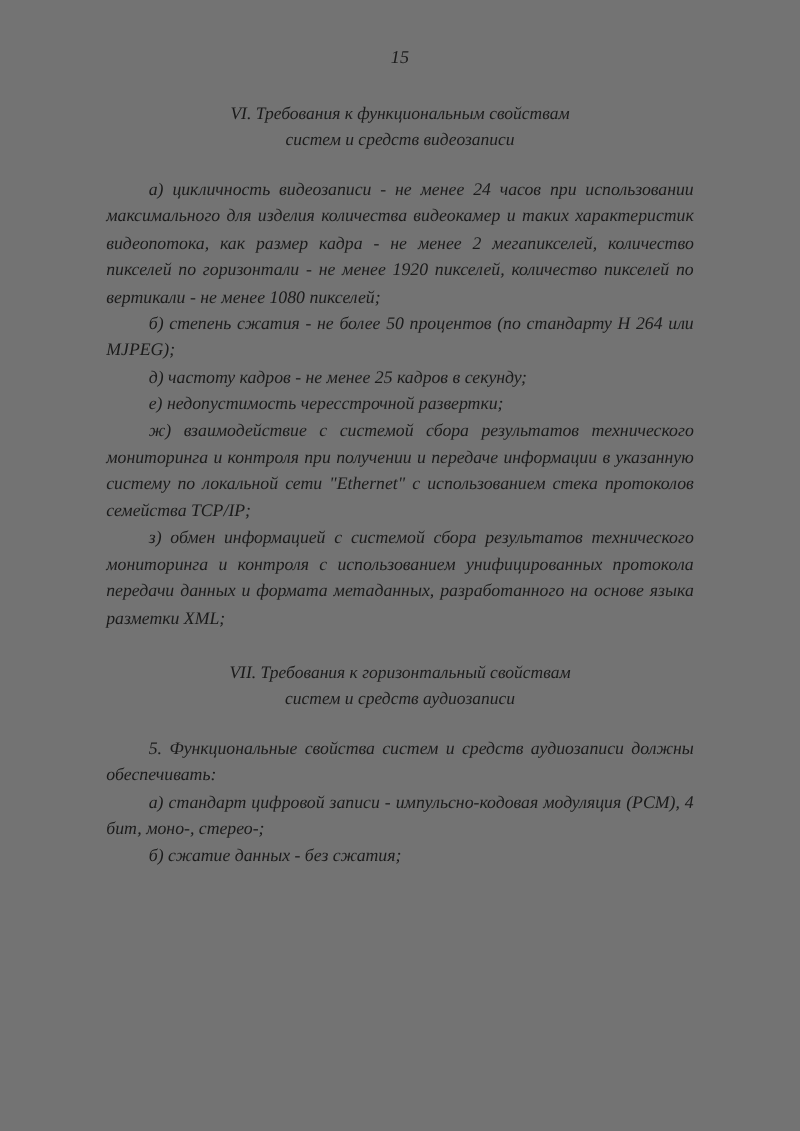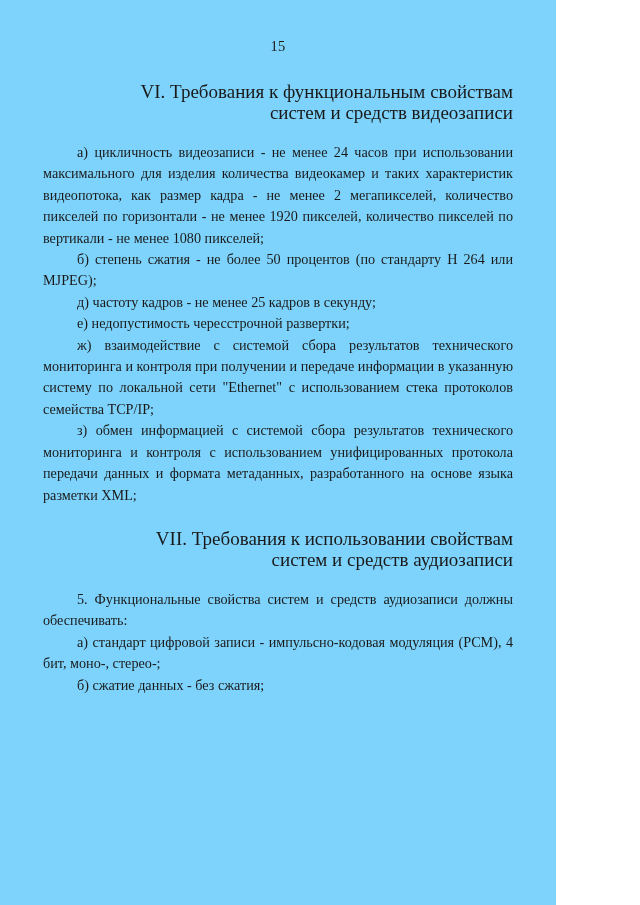--- a/index.html
+++ b/index.html
@@ -8,42 +8,43 @@
     background: #ffffff;
   }
   body {
     width: 640px;
     height: 905px;
     font-family: "Liberation Serif", serif;
     color: #1a1a1a;
   }
   .page {
     position: relative;
-    width: 556px;
+    width: 640px;
     height: 905px;
     box-sizing: border-box;
     padding: 0;
-    background: #7dd3fc;
+    background: #737373;
     overflow: hidden;
+    font-style: italic;
   }
   .page-number {
     text-align: center;
     font-size: 14.5px;
     margin-top: 38px;
     margin-bottom: 0;
     letter-spacing: 0.2px;
   }
   .content {
     margin: 0 auto;
     width: 470px;
     padding-top: 26px;
   }
   .heading {
-    text-align: right;
-    font-size: 19px;
+    text-align: center;
+    font-size: 14px;
     line-height: 21px;
     margin: 0 0 0 0;
   }
   .heading .line {
     display: block;
   }
   .heading.second {
     margin-top: 22px;
   }
   p.para {
@@ -76,21 +77,21 @@
     <div class="gap-after-heading"></div>
 
     <p class="para">а) цикличность видеозаписи - не менее 24 часов при использовании максимального для изделия количества видеокамер и таких характеристик видеопотока, как размер кадра - не менее 2 мегапикселей, количество пикселей по горизонтали - не менее 1920 пикселей, количество пикселей по вертикали - не менее 1080 пикселей;</p>
     <p class="para">б) степень сжатия - не более 50 процентов (по стандарту H 264 или MJPEG);</p>
     <p class="para">д) частоту кадров - не менее 25 кадров в секунду;</p>
     <p class="para">е) недопустимость чересстрочной развертки;</p>
     <p class="para">ж) взаимодействие с системой сбора результатов технического мониторинга и контроля при получении и передаче информации в указанную систему по локальной сети "Ethernet" с использованием стека протоколов семейства TCP/IP;</p>
     <p class="para">з) обмен информацией с системой сбора результатов технического мониторинга и контроля с использованием унифицированных протокола передачи данных и формата метаданных, разработанного на основе языка разметки XML;</p>
 
     <div class="heading second">
-      <span class="line">VII. Требования к использовании свойствам</span>
+      <span class="line">VII. Требования к горизонтальный свойствам</span>
       <span class="line">систем и средств аудиозаписи</span>
     </div>
 
     <div class="gap-after-heading"></div>
 
     <p class="para">5. Функциональные свойства систем и средств аудиозаписи должны обеспечивать:</p>
     <p class="para">а) стандарт цифровой записи - импульсно-кодовая модуляция (PCM), 4 бит, моно-, стерео-;</p>
     <p class="para">б) сжатие данных - без сжатия;</p>
 
   </div>

